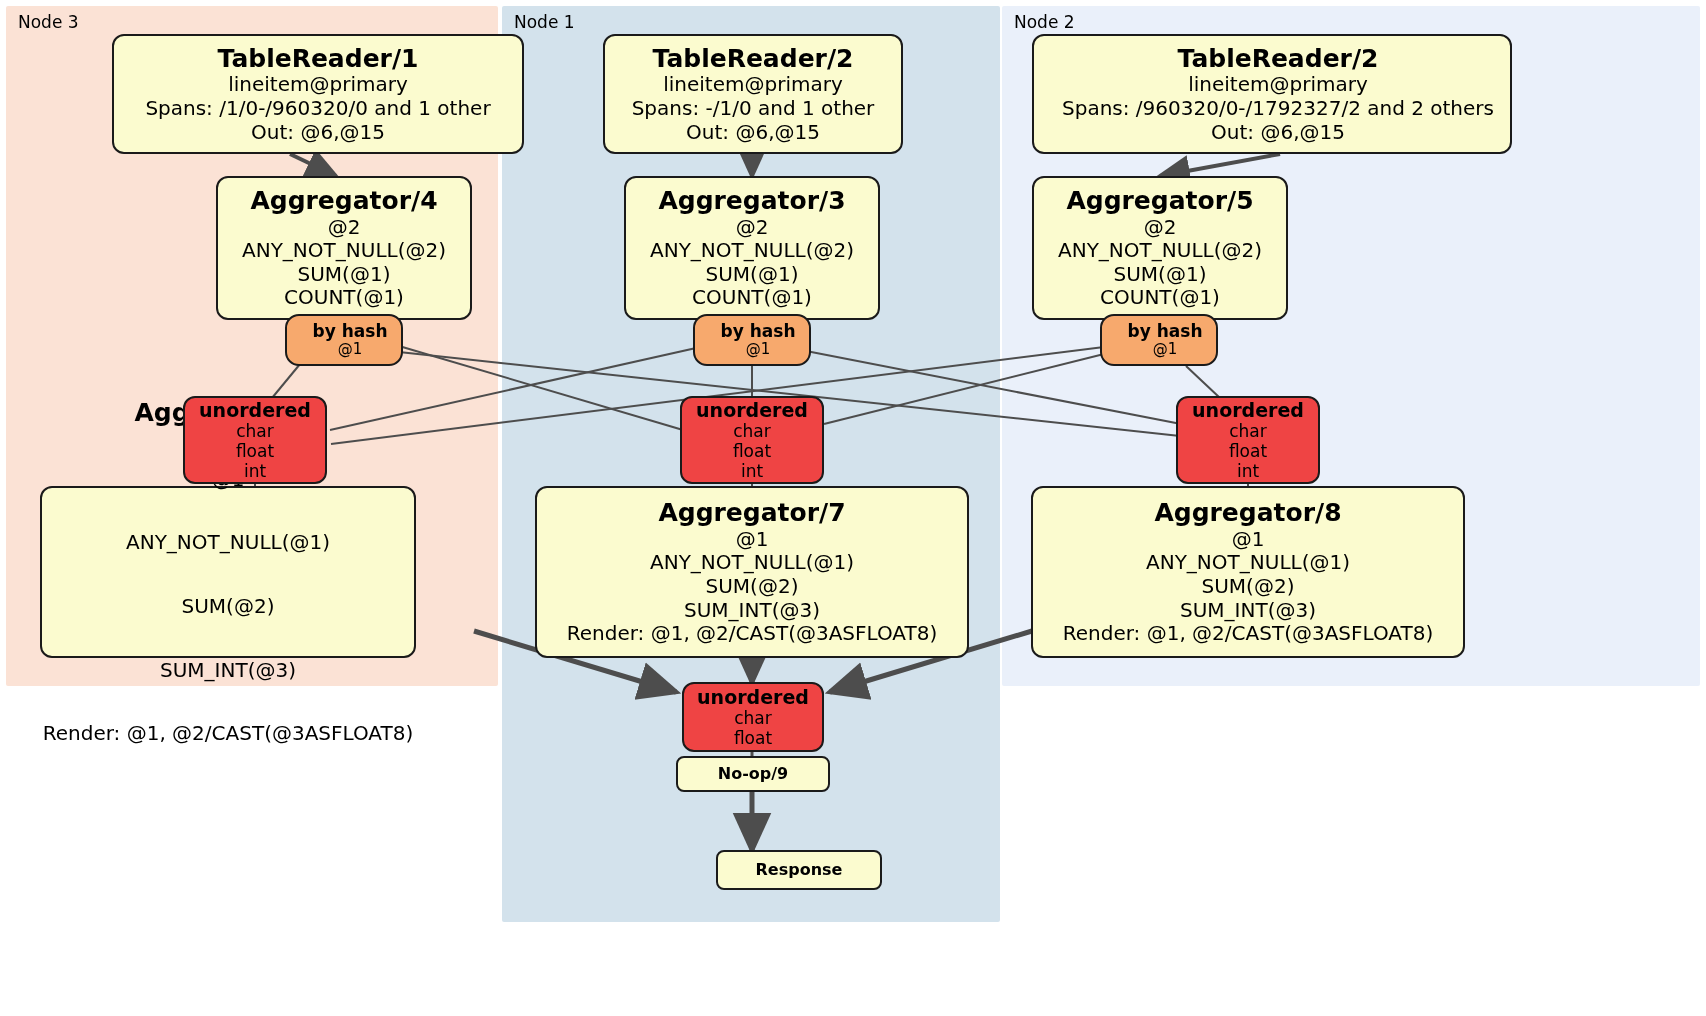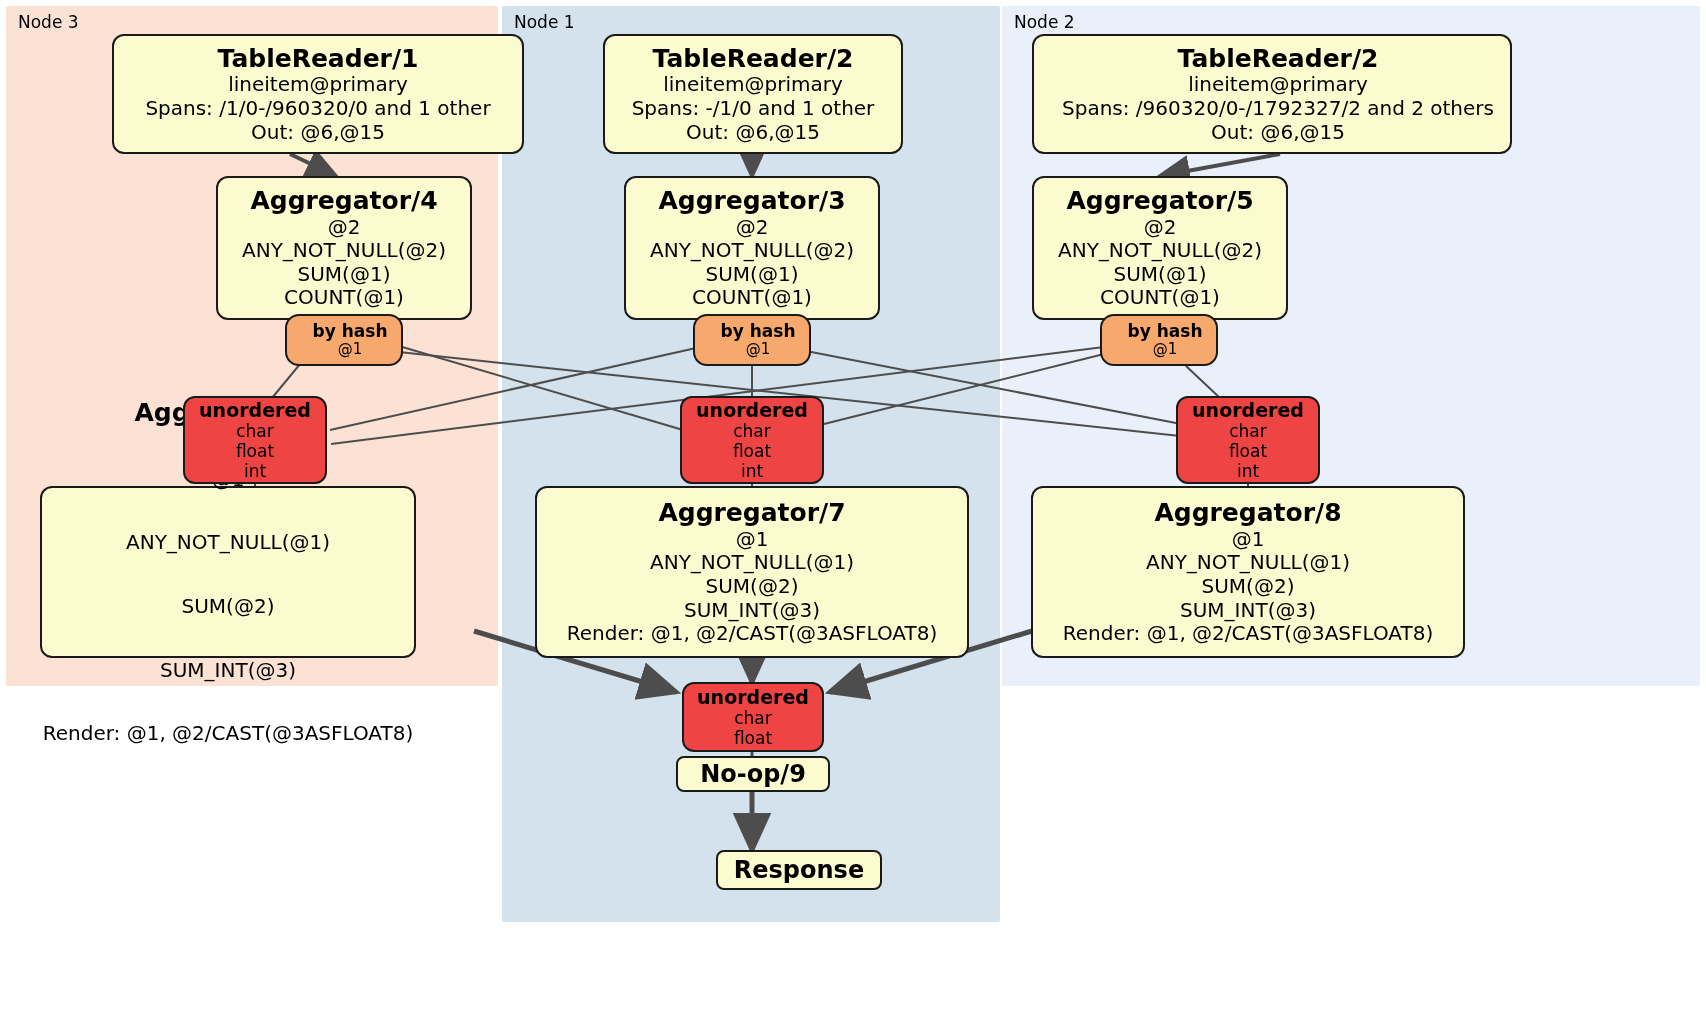--- a/index.html
+++ b/index.html
@@ -77,21 +77,21 @@
     font-size: 17px;
     z-index: 5;
   }
   .stream .title { font-size: 19px; }
   .small-proc {
     background: #fbfbcf;
     border-radius: 8px;
     font-size: 22px;
     z-index: 7;
   }
-  .small-proc .title { font-size: 24px; }
+  .small-proc .title { font-size: 16px; }
 </style>
 </head>
 <body>
 
 <div id="stage">
 
   <div class="cluster" style="left:6px; top:6px; width:492px; height:680px; background:#fbe2d5;">
     <span class="cluster-label">Node 3</span>
   </div>
 

